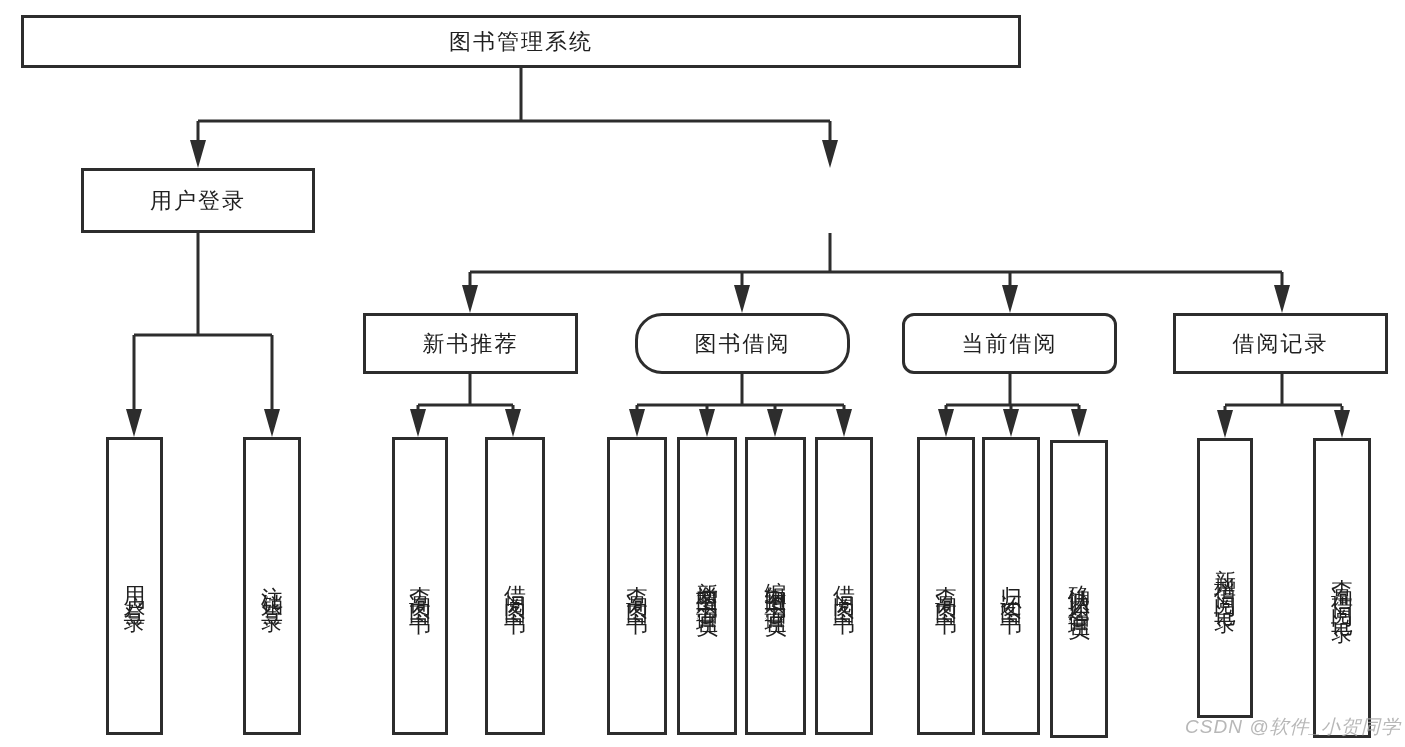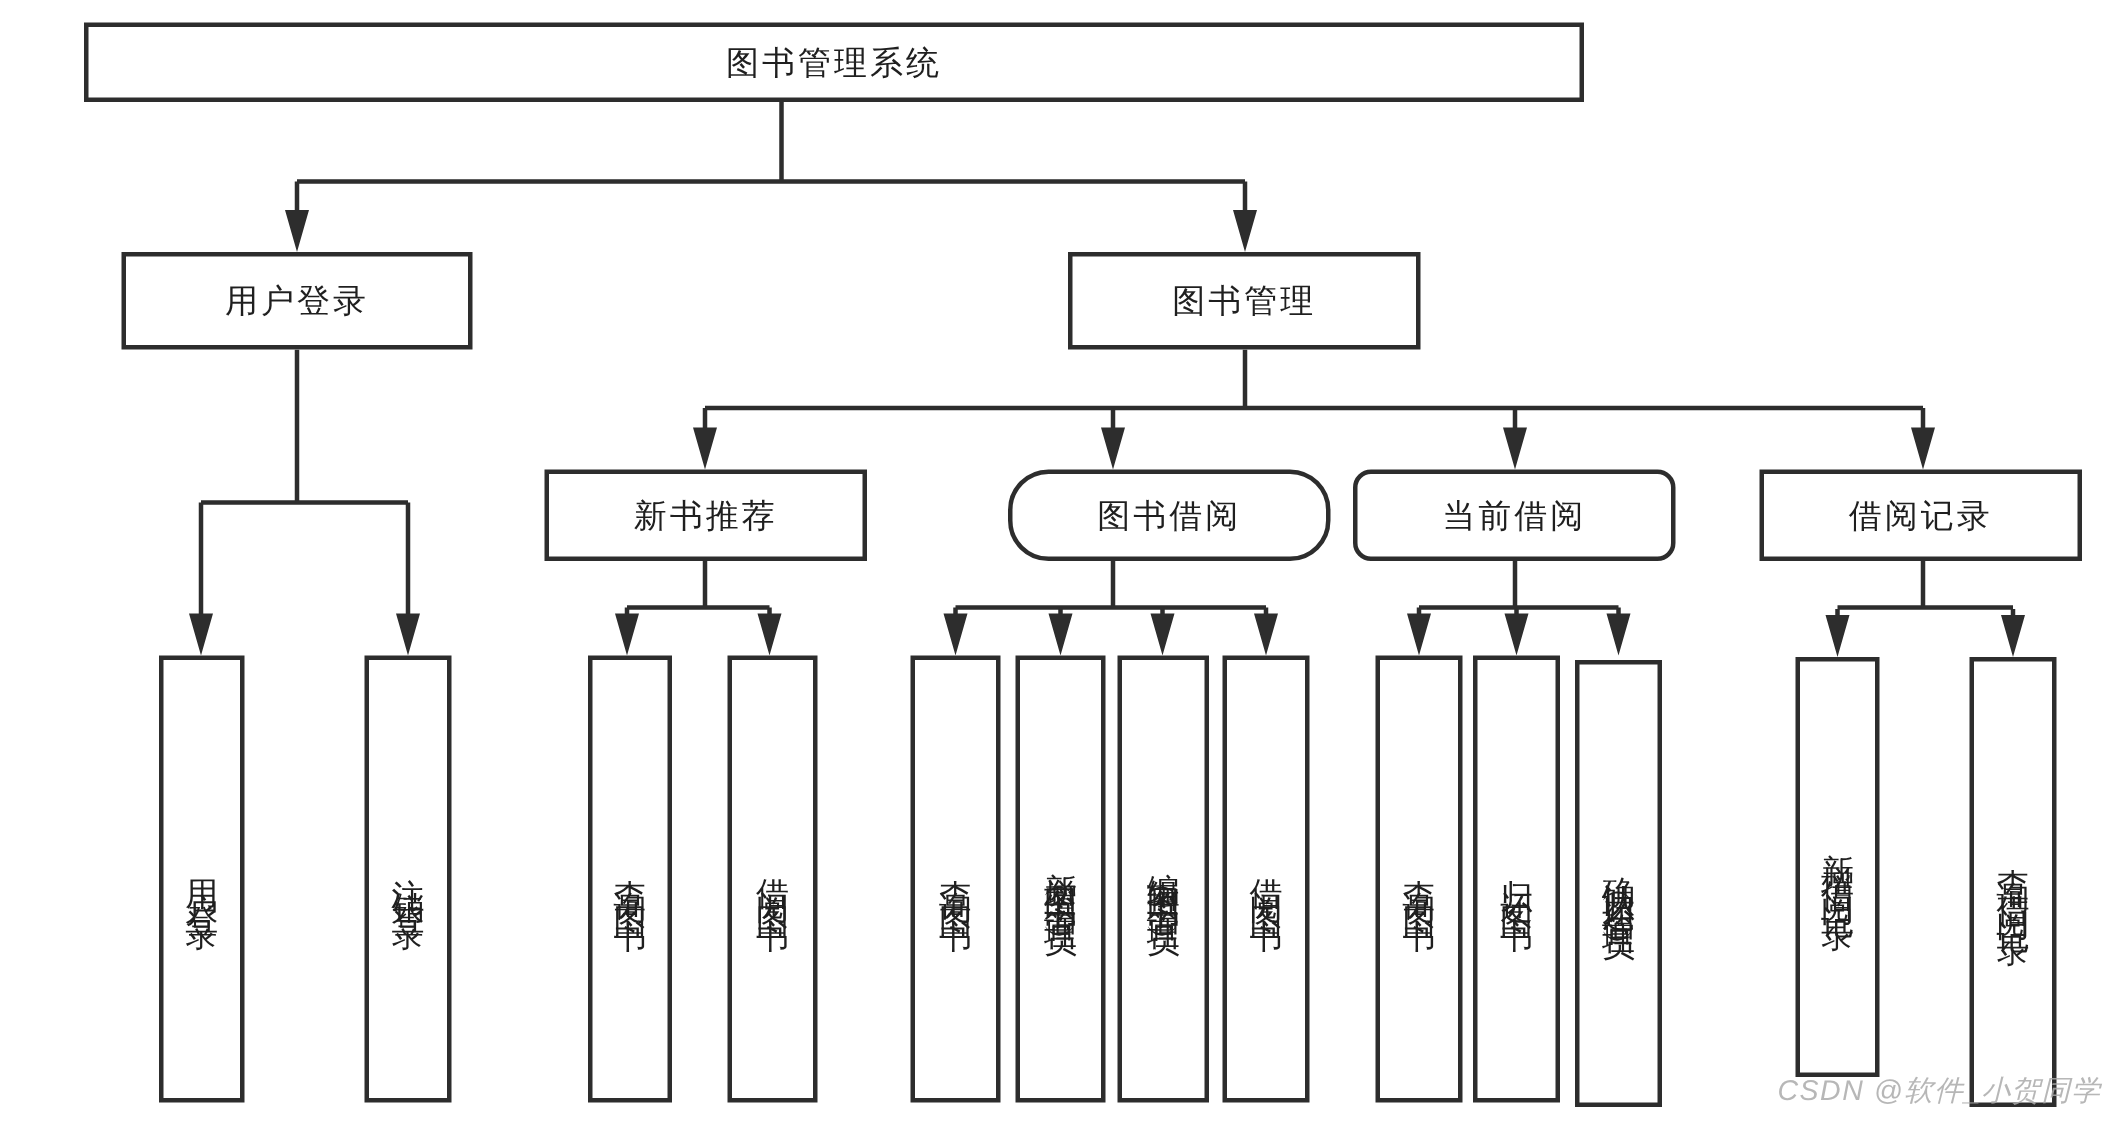--- a/index.html
+++ b/index.html
@@ -72,27 +72,26 @@
          M462 285L478 285L470 313Z M734 285L750 285L742 313Z
          M1002 285L1018 285L1010 313Z M1274 285L1290 285L1282 313Z
          M410 409L426 409L418 437Z M505 409L521 409L513 437Z
          M629 409L645 409L637 437Z M699 409L715 409L707 437Z
          M767 409L783 409L775 437Z M836 409L852 409L844 437Z
          M938 409L954 409L946 437Z M1003 409L1019 409L1011 437Z
          M1071 409L1087 409L1079 437Z
          M1217 410L1233 410L1225 438Z M1334 410L1350 410L1342 438Z"></path>
   </svg>
 
-  <div class="node hbox" style="left:21px; top:15px; width:1000px; height:53px;margin-left:35px;">图书管理系统</div>
+  <div class="node hbox" style="left:21px; top:15px; width:1000px; height:53px;">图书管理系统</div>
 
   <div class="node hbox" style="left:81px; top:168px; width:234px; height:65px;">用户登录</div>
-  <div class="node hbox" style="left:712px; top:168px; width:235px; height:65px;">图书管理</div>
 
   <div class="node hbox" style="left:363px; top:313px; width:215px; height:61px;">新书推荐</div>
-  <div class="node hbox" style="left:672px; top:313px; width:215px; height:61px;border-radius:27px;">图书借阅</div>
+  <div class="node hbox" style="left:635px; top:313px; width:215px; height:61px;border-radius:27px;">图书借阅</div>
   <div class="node hbox" style="left:902px; top:313px; width:215px; height:61px;border-radius:12px;">当前借阅</div>
   <div class="node hbox" style="left:1173px; top:313px; width:215px; height:61px;">借阅记录</div>
 
   <div class="node vbox" style="left:106px; top:437px; width:57px; height:298px;">
     <span>用户登录</span>
   </div>
   <div class="node vbox" style="left:243px; top:437px; width:58px; height:298px;">
     <span>注销登录</span>
   </div>
 

